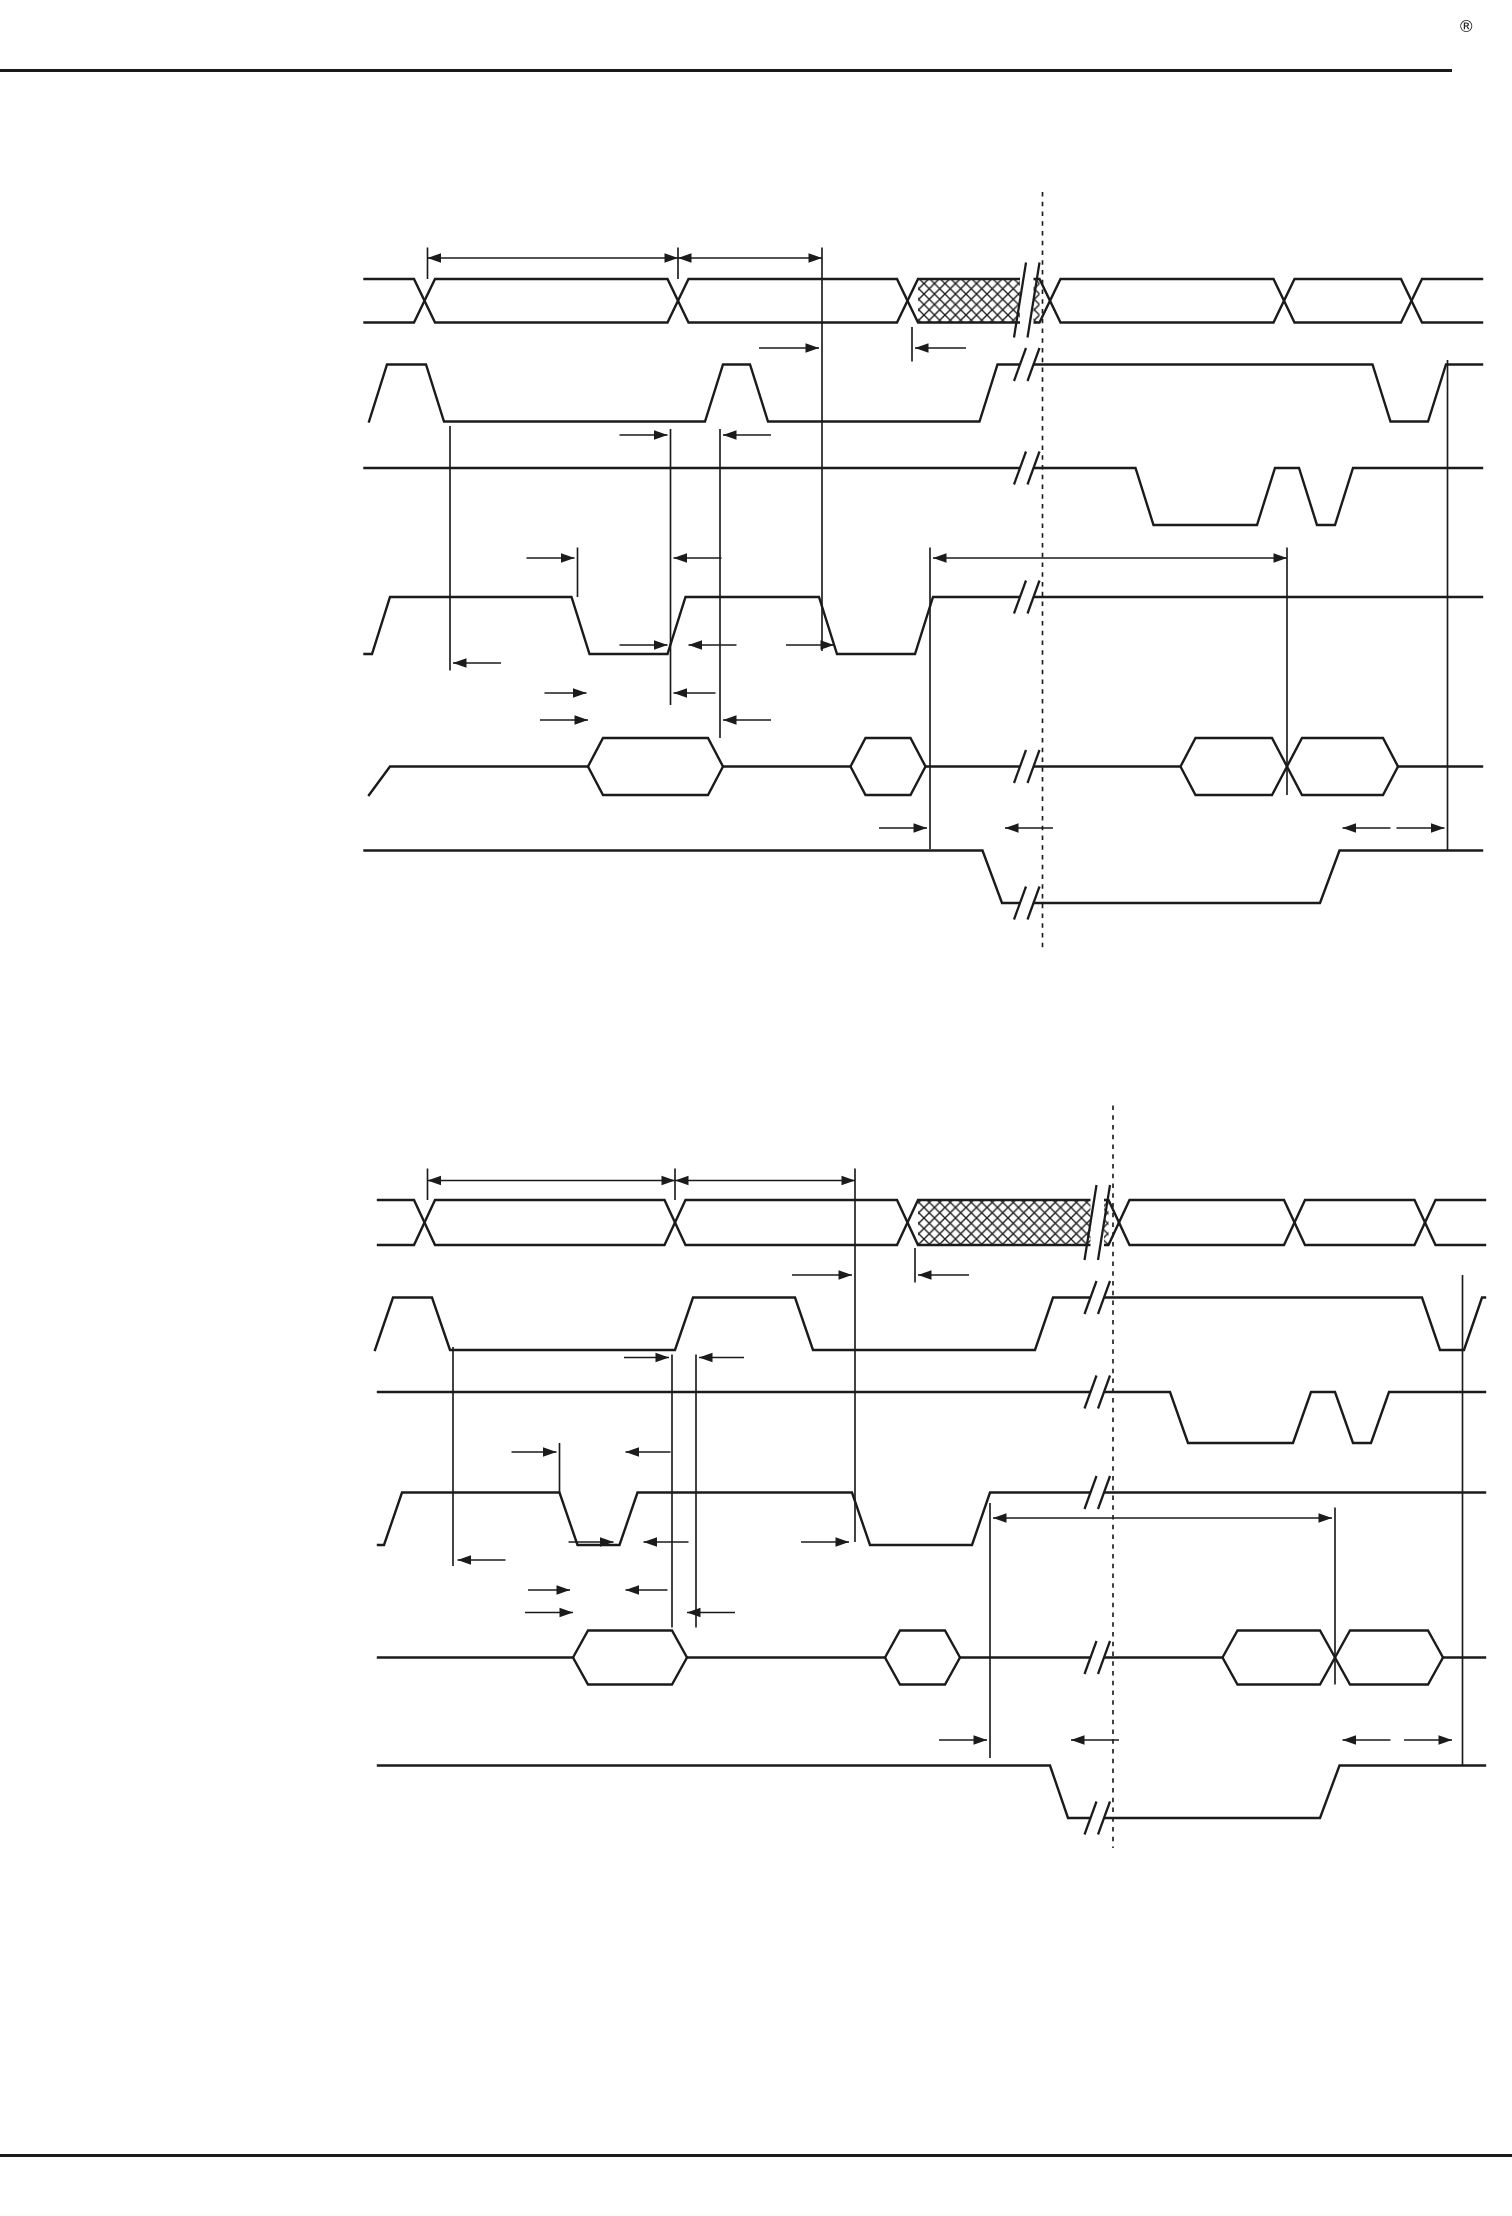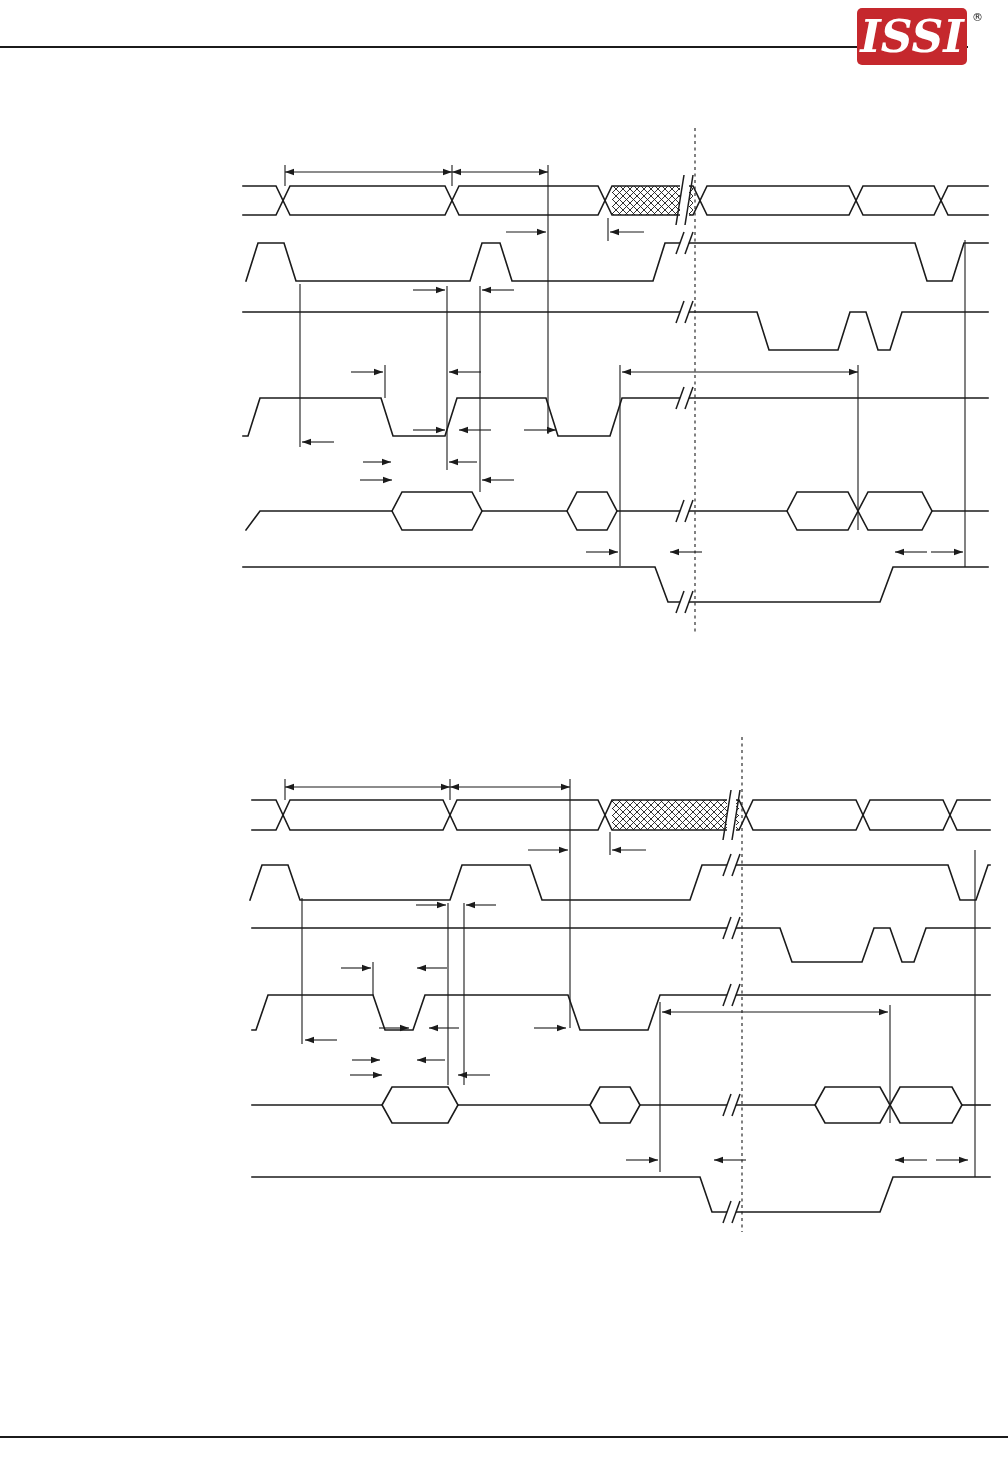--- a/index.html
+++ b/index.html
@@ -19,23 +19,20 @@
   .thin{ stroke:var(--ink); stroke-width:1.1; }
   .dash{ stroke:var(--ink); stroke-width:1.1; stroke-dasharray:3 3.5; }
   .slash{ stroke:var(--ink); stroke-width:1.5; }
   .hatchline{ stroke:var(--ink); stroke-width:0.9; }
 </style>
 </head>
 <body>
 
 <div class="page" style="background: rgb(255, 255, 255);">
   <div class="rule-top"></div>
-  <div class="logo" style="background: rgb(197, 40, 45); color: rgb(255, 255, 255);">
-    <span>ISSI</span>
-  </div>
   <span class="rmark">®</span>
 
   <svg id="wave-svg" width="1008" height="1477" viewBox="0 0 1008 1477">
     <defs>
       <pattern id="hatch" width="7" height="7" patternUnits="userSpaceOnUse">
         <path d="M0 7 L7 0 M0 0 L7 7" class="hatchline" fill="none"></path>
       </pattern>
     </defs>
   <g>
         <line x1="695" y1="128" x2="695" y2="633" class="dash"></line>

